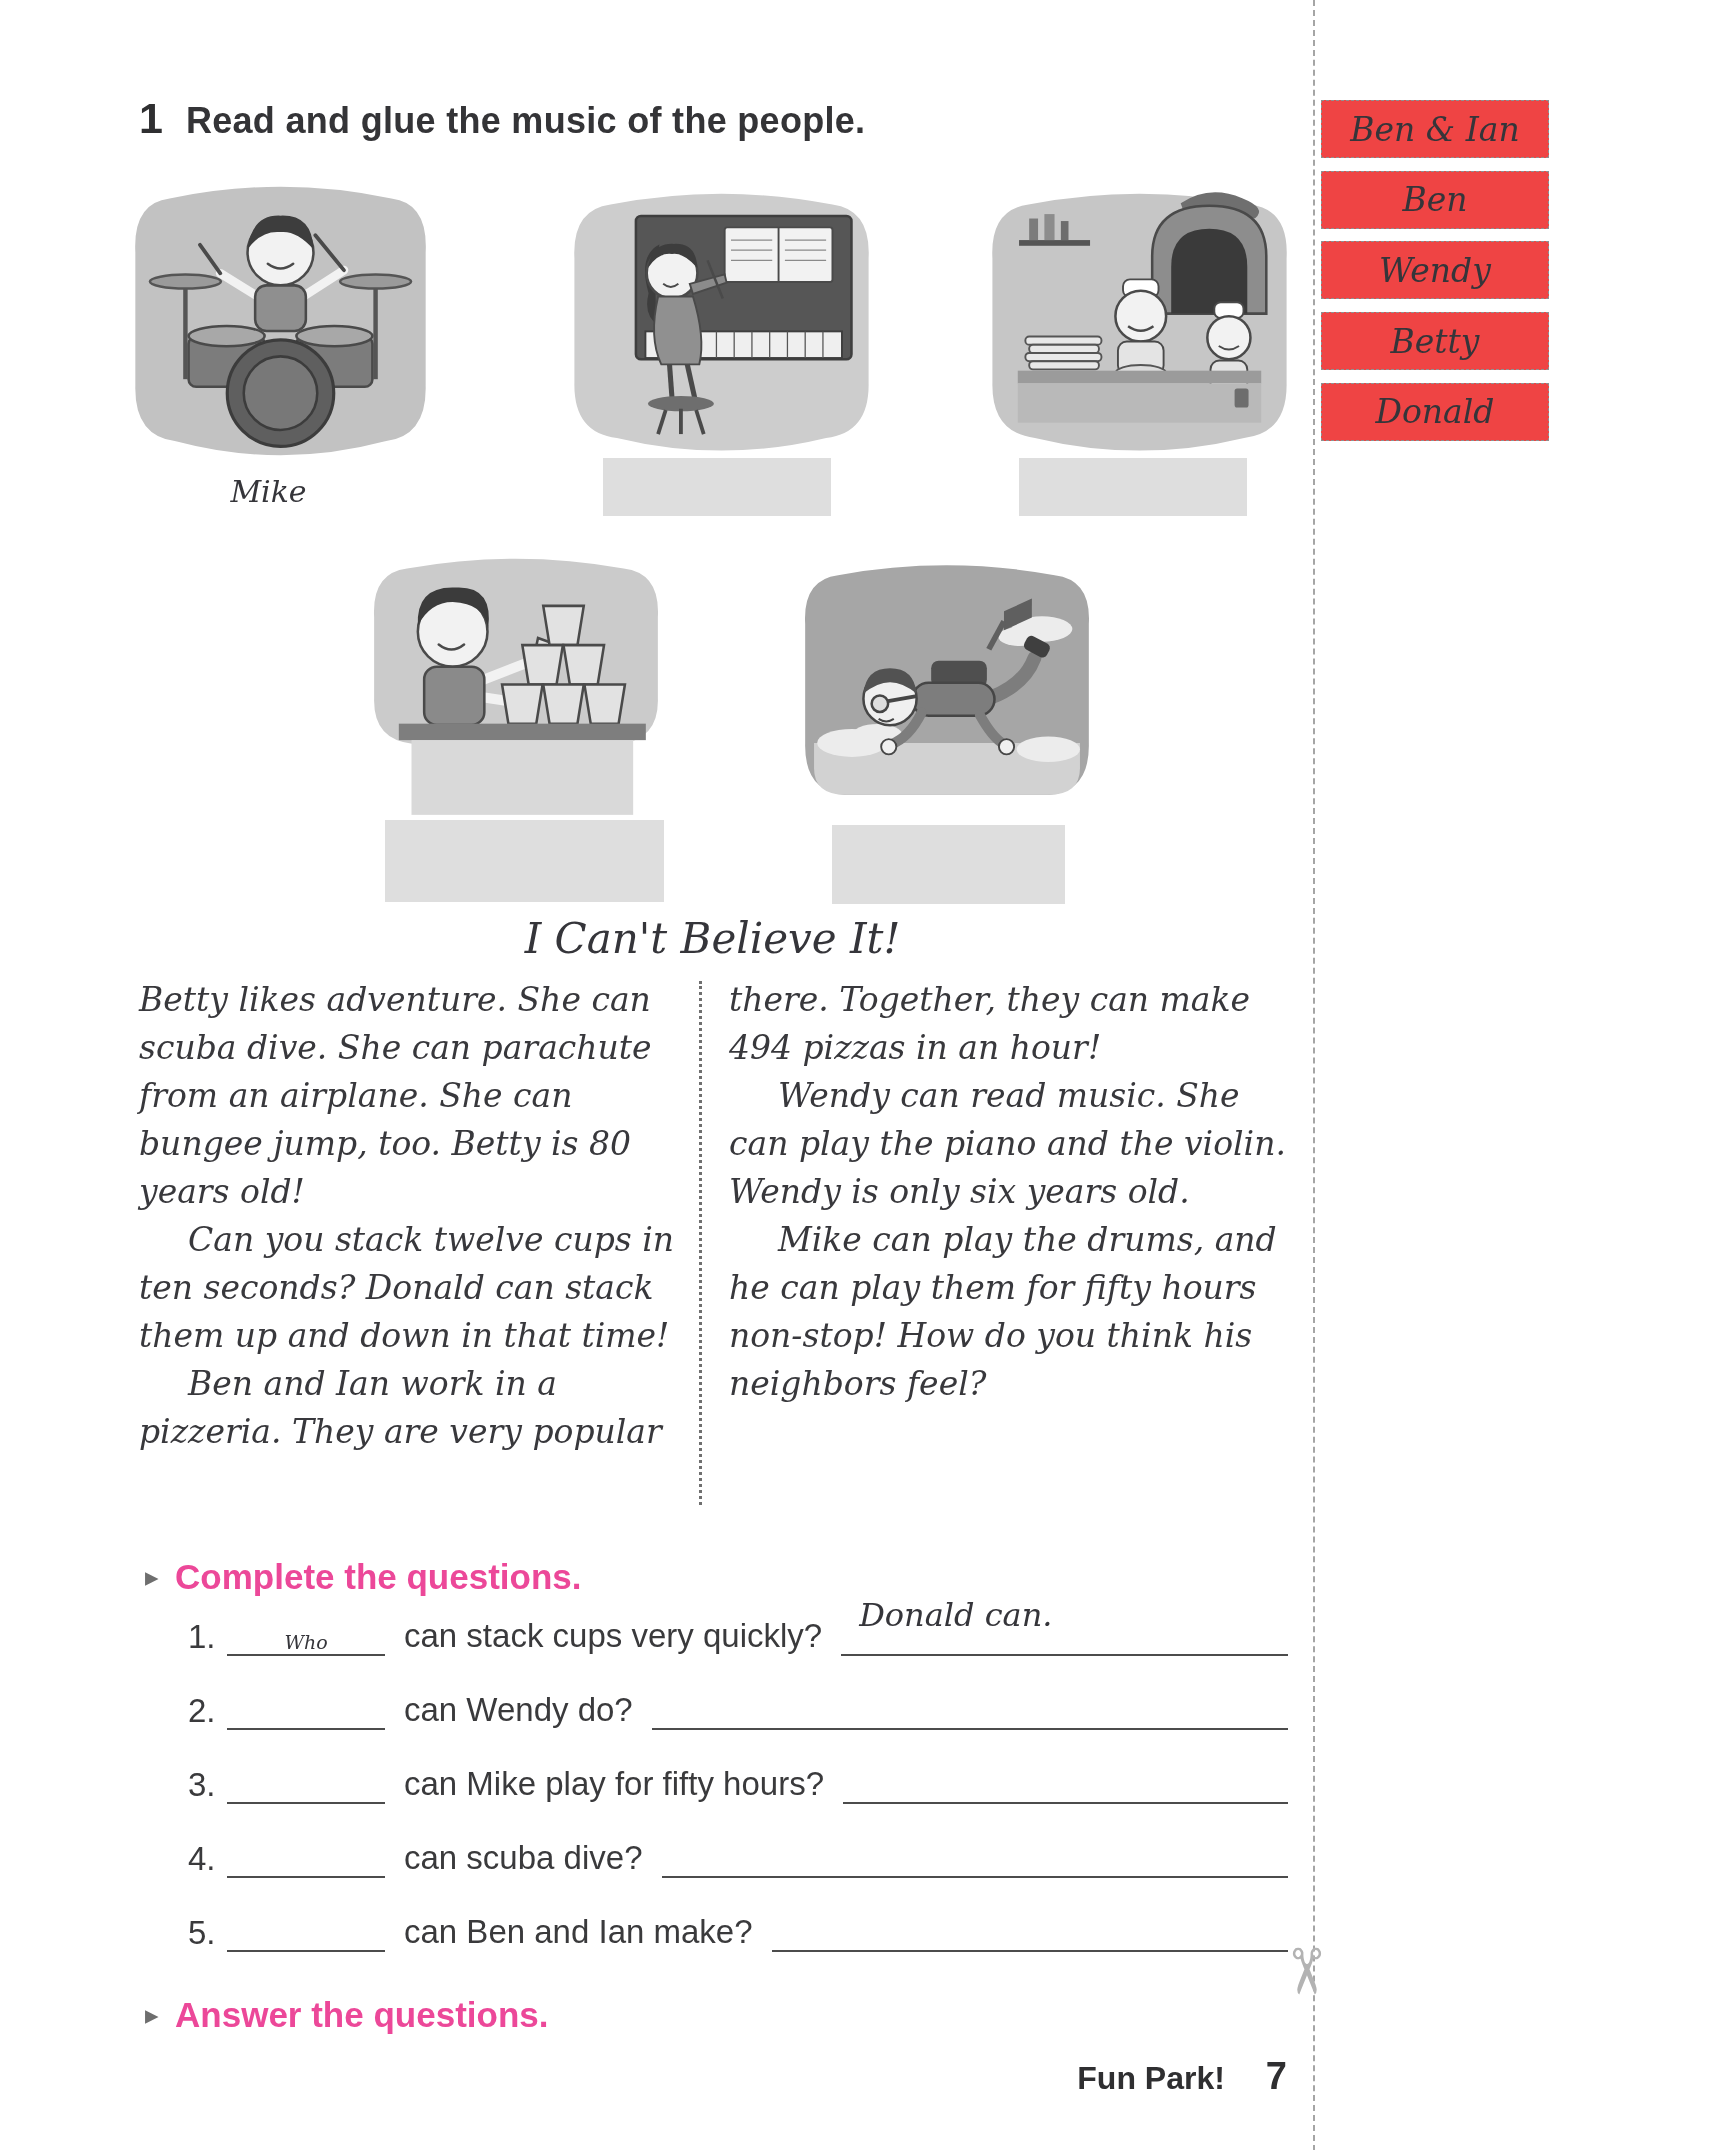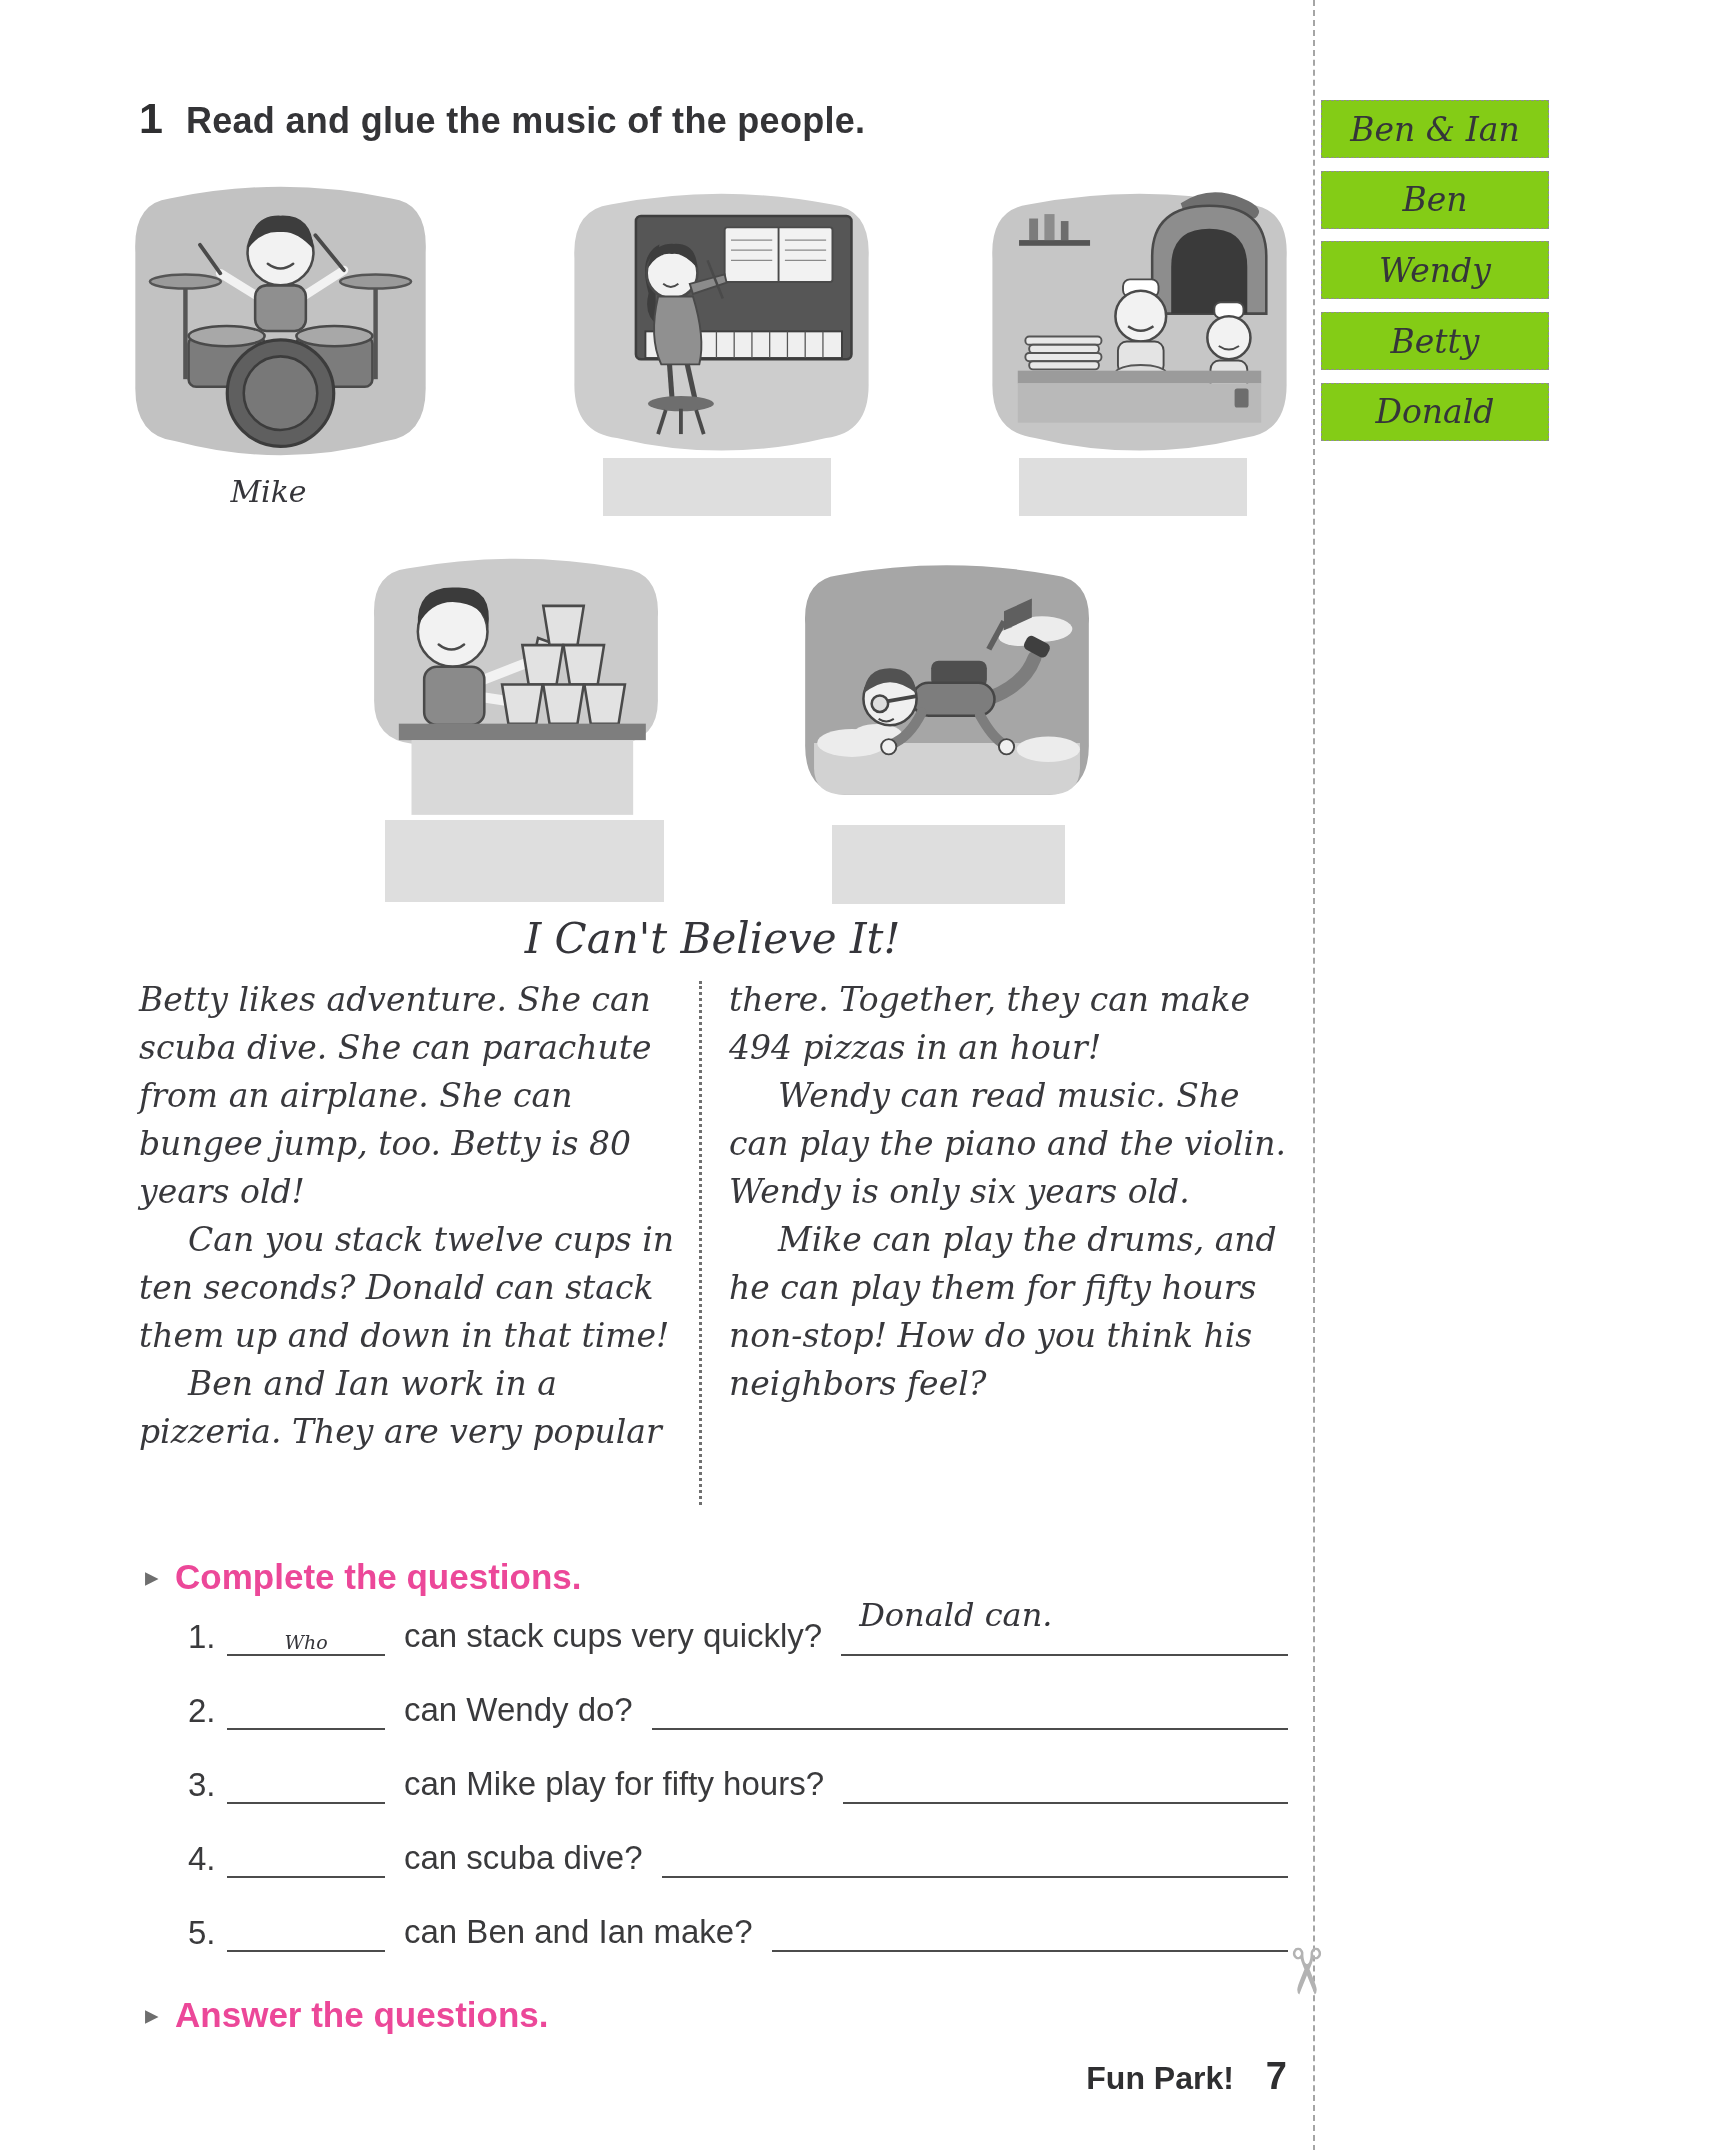--- a/index.html
+++ b/index.html
@@ -15,21 +15,21 @@
             transform:rotate(90deg);line-height:1}
 
   
   .activity-head{position:absolute;left:139px;top:94px;display:flex;align-items:baseline;gap:23px}
   .activity-num{font-size:43px;font-weight:bold;color:#2f2f31}
   .activity-title{font-size:36px;font-weight:bold;color:#343437;letter-spacing:0.3px}
 
   
   .cutouts{position:absolute;left:1321px;top:100px;width:228px}
   .cutout{width:100%;height:58px;border:1.9px dashed #8f8f8f;margin-bottom:12.7px;
-          display:flex;align-items:center;justify-content:center;font-size:33px;background:#84cc16}
+          display:flex;align-items:center;justify-content:center;font-size:33px;background:#ef4444}
 
   
   figure.illus{position:absolute}
   figure.illus svg{display:block;width:100%;height:100%}
   .caption{position:absolute;left:113px;top:474px;width:311px;text-align:center;font-size:30px}
   .glue-box{position:absolute;background:#dedede}
 
   
   .reading-title{position:absolute;left:139px;top:914px;width:1147px;text-align:center;
                  font-size:42px;font-weight:normal}
@@ -51,21 +51,21 @@
   .q-num{font-size:33px;width:39px;flex:none}
   .blank{border-bottom:2.5px solid #4c4c4c;display:flex;align-items:flex-end;justify-content:center}
   .blank1{width:158px;flex:none;margin-right:19px}
   .blank2{flex:1;margin-left:19px;justify-content:flex-start;padding-left:18px}
   .q-text{font-size:33px;white-space:nowrap;padding-bottom:1.3px}
   .ans1{font-size:19px;padding-bottom:1px}
   .ans2{font-size:32px;padding-bottom:20px}
 
   
   .footer{position:absolute;left:913px;top:2055px;width:374px;display:flex;
-          justify-content:flex-end;align-items:baseline;gap:32px}
+          justify-content:flex-end;align-items:baseline;gap:41px}
   .footer-book{font-size:32px;font-weight:bold;color:#2f2f31}
   .footer-page{font-size:38px;font-weight:bold;color:#2f2f31}
 </style>
 </head>
 <body>
 
 <div class="page">
 
   <div class="cut-line"></div>
   <div class="scissors">✂</div>

